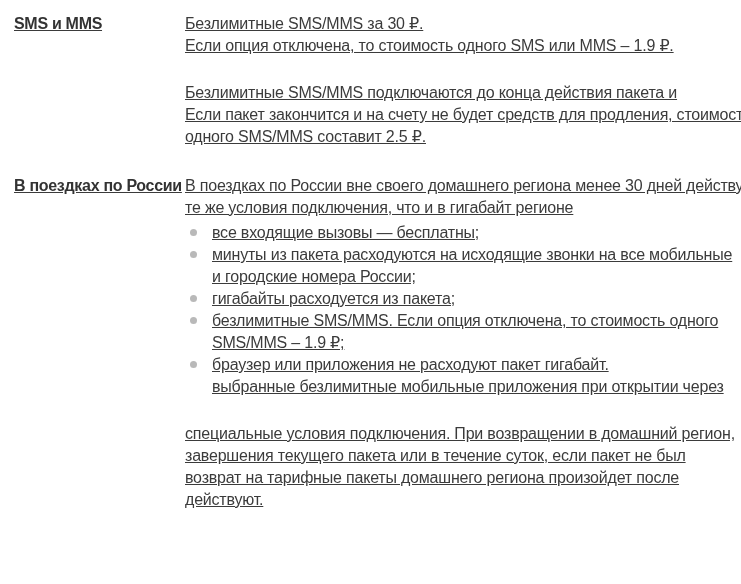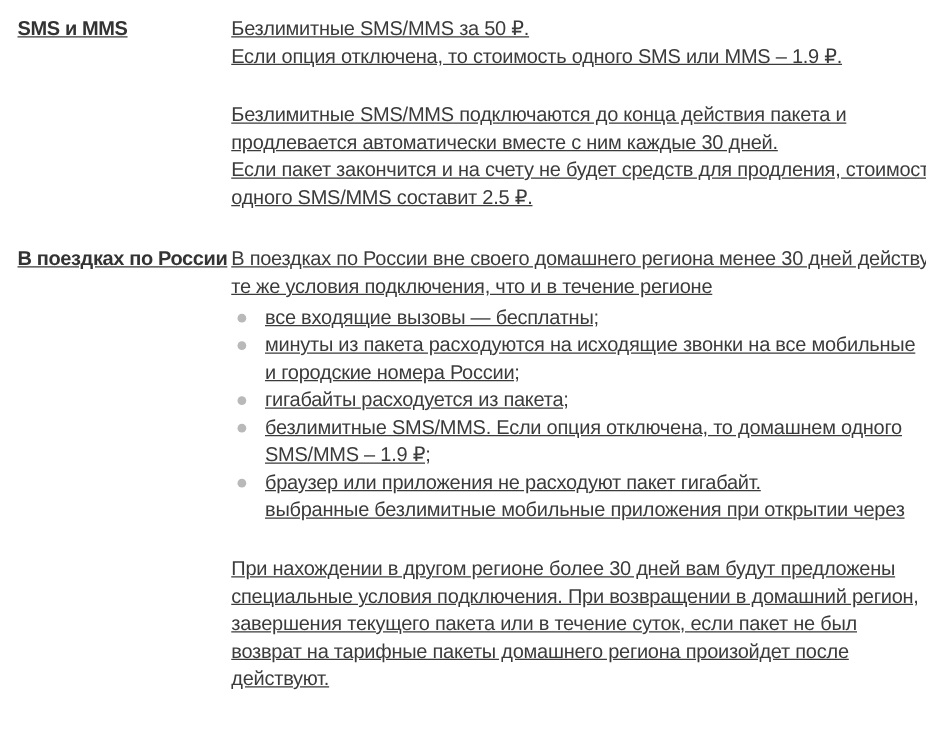--- a/index.html
+++ b/index.html
@@ -84,65 +84,63 @@
 </style>
 </head>
 <body>
 
 <div class="page">
   <div id="rows">
       <div class="row">
         <div class="label">SMS и MMS</div>
         <div class="content">
           <p class="para">
-            <span class="line">Безлимитные SMS/MMS за 50 ₽.</span>
+            <span class="line">Безлимитные SMS/MMS за 30 ₽.</span>
             <span class="line">Если опция отключена, то стоимость одного SMS или MMS – 1.9 ₽.</span>
           </p>
           <p class="para">
             <span class="line">Безлимитные SMS/MMS подключаются до конца действия пакета и</span>
-            <span class="line">продлевается автоматически вместе с ним каждые 30 дней.</span>
             <span class="line">Если пакет закончится и на счету не будет средств для продления, стоимость</span>
             <span class="line">одного SMS/MMS составит 2.5 ₽.</span>
           </p>
         </div>
       </div>
       <div class="row">
         <div class="label">В поездках по России</div>
         <div class="content">
           <p class="para">
             <span class="line">В поездках по России вне своего домашнего региона менее 30 дней действуют</span>
-            <span class="line">те же условия подключения, что и в течение регионе</span>
+            <span class="line">те же условия подключения, что и в гигабайт регионе</span>
           </p>
           <ul class="bullets">
             <li class="bullet-item">
               <span class="bullet-dot"></span>
               <span class="line">все входящие вызовы — бесплатны;</span>
             </li>
             <li class="bullet-item">
               <span class="bullet-dot"></span>
               <span class="line">минуты из пакета расходуются на исходящие звонки на все мобильные</span>
               <span class="line">и городские номера России;</span>
             </li>
             <li class="bullet-item">
               <span class="bullet-dot"></span>
               <span class="line">гигабайты расходуется из пакета;</span>
             </li>
             <li class="bullet-item">
               <span class="bullet-dot"></span>
-              <span class="line">безлимитные SMS/MMS. Если опция отключена, то домашнем одного</span>
+              <span class="line">безлимитные SMS/MMS. Если опция отключена, то стоимость одного</span>
               <span class="line">SMS/MMS – 1.9 ₽;</span>
             </li>
             <li class="bullet-item">
               <span class="bullet-dot"></span>
               <span class="line">браузер или приложения не расходуют пакет гигабайт.</span>
               <span class="line">выбранные безлимитные мобильные приложения при открытии через</span>
             </li>
           </ul>
           <p class="para">
-            <span class="line">При нахождении в другом регионе более 30 дней вам будут предложены</span>
             <span class="line">специальные условия подключения. При возвращении в домашний регион,</span>
             <span class="line">завершения текущего пакета или в течение суток, если пакет не был</span>
             <span class="line">возврат на тарифные пакеты домашнего региона произойдет после</span>
             <span class="line">действуют.</span>
           </p>
         </div>
       </div>
     </div>
 </div>
 

